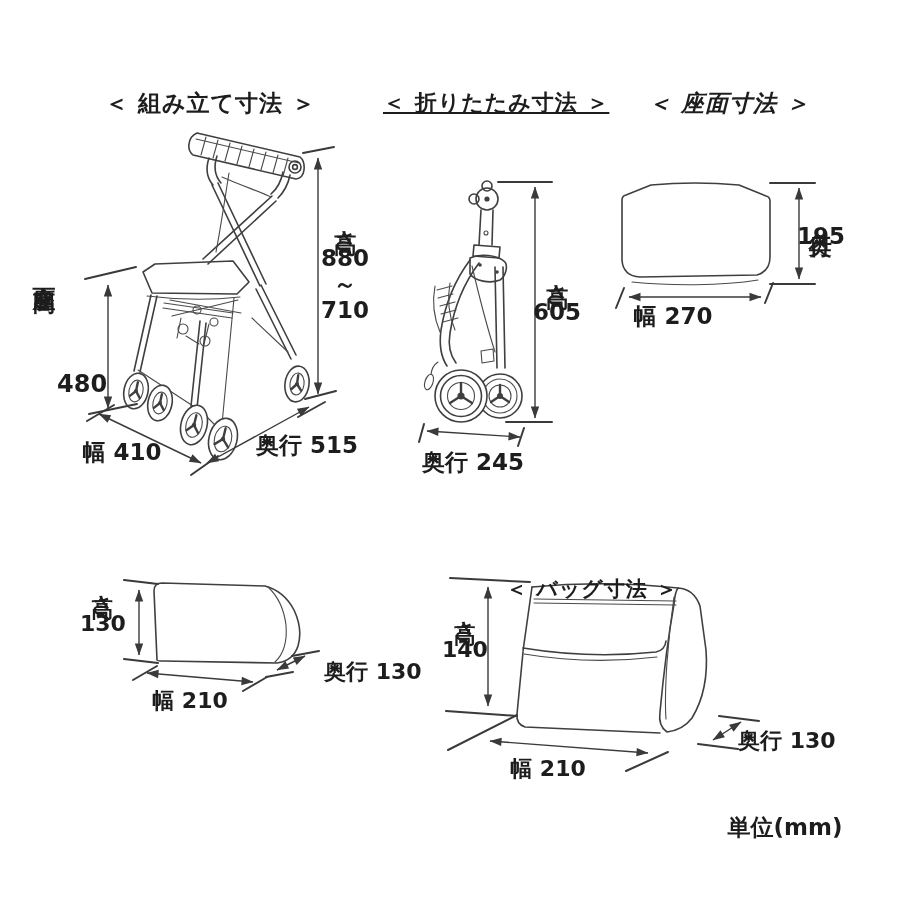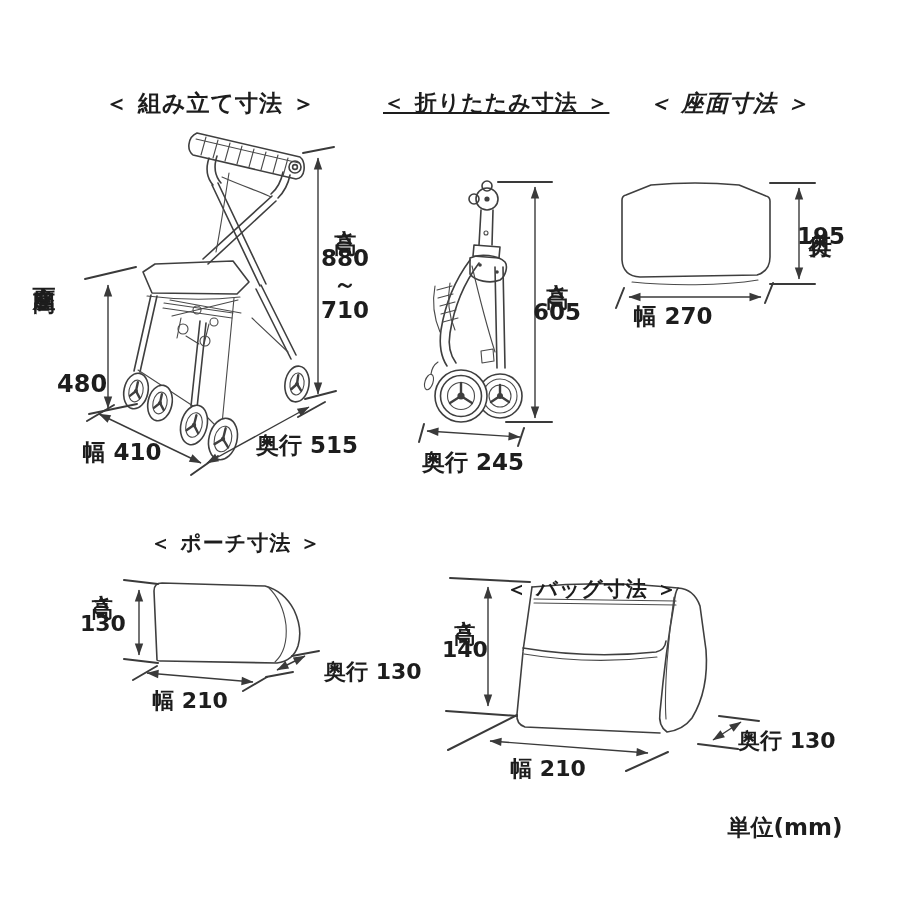--- a/index.html
+++ b/index.html
@@ -222,21 +222,20 @@
       <path class="dim" marker-start="url(#mAs)" marker-end="url(#mAe)" d="M490,741 L648,753"></path>
       <path class="tick" d="M719,716 L759,721"></path>
       <path class="tick" d="M698,744 L738,749"></path>
       <path class="dim" marker-start="url(#mAs)" marker-end="url(#mAe)" d="M713,740 L741,722"></path>
     </g>
   </svg>
 
   <div class="ttl" style="left:105px; top:88px; width:200px; font-size:23px;text-align:right;">＜ 組み立て寸法 ＞</div>
   <div class="ttl" style="left:383px; top:88px; width:200px; font-size:22px;text-decoration:underline;">＜ 折りたたみ寸法 ＞</div>
   <div class="ttl" style="left:648px; top:88px; width:145px; font-size:23px;font-style:italic;">＜ 座面寸法 ＞</div>
-  <div class="ttl" style="left:150px; top:529px; width:150px; font-size:21px;">＜ ポーチ寸法 ＞</div>
   <div class="ttl" style="left:506px; top:527px; width:162px; font-size:21px;margin-top:48px;">＜ バッグ寸法 ＞</div>
 
   <div class="lbl vt" style="left:32px; top:268px; font-size:23px;">座面高さ</div>
   <div class="lbl ctr" style="left:57px; top:346px; width:44px; font-size:24px;margin-top:24px;">480</div>
   <div class="col" style="left:315px; top:212px; width:60px; font-size:23px;">
     <div><span class="vt">高さ</span></div>
     <div>880</div>
     <div>～</div>
     <div>710</div>
   </div>

